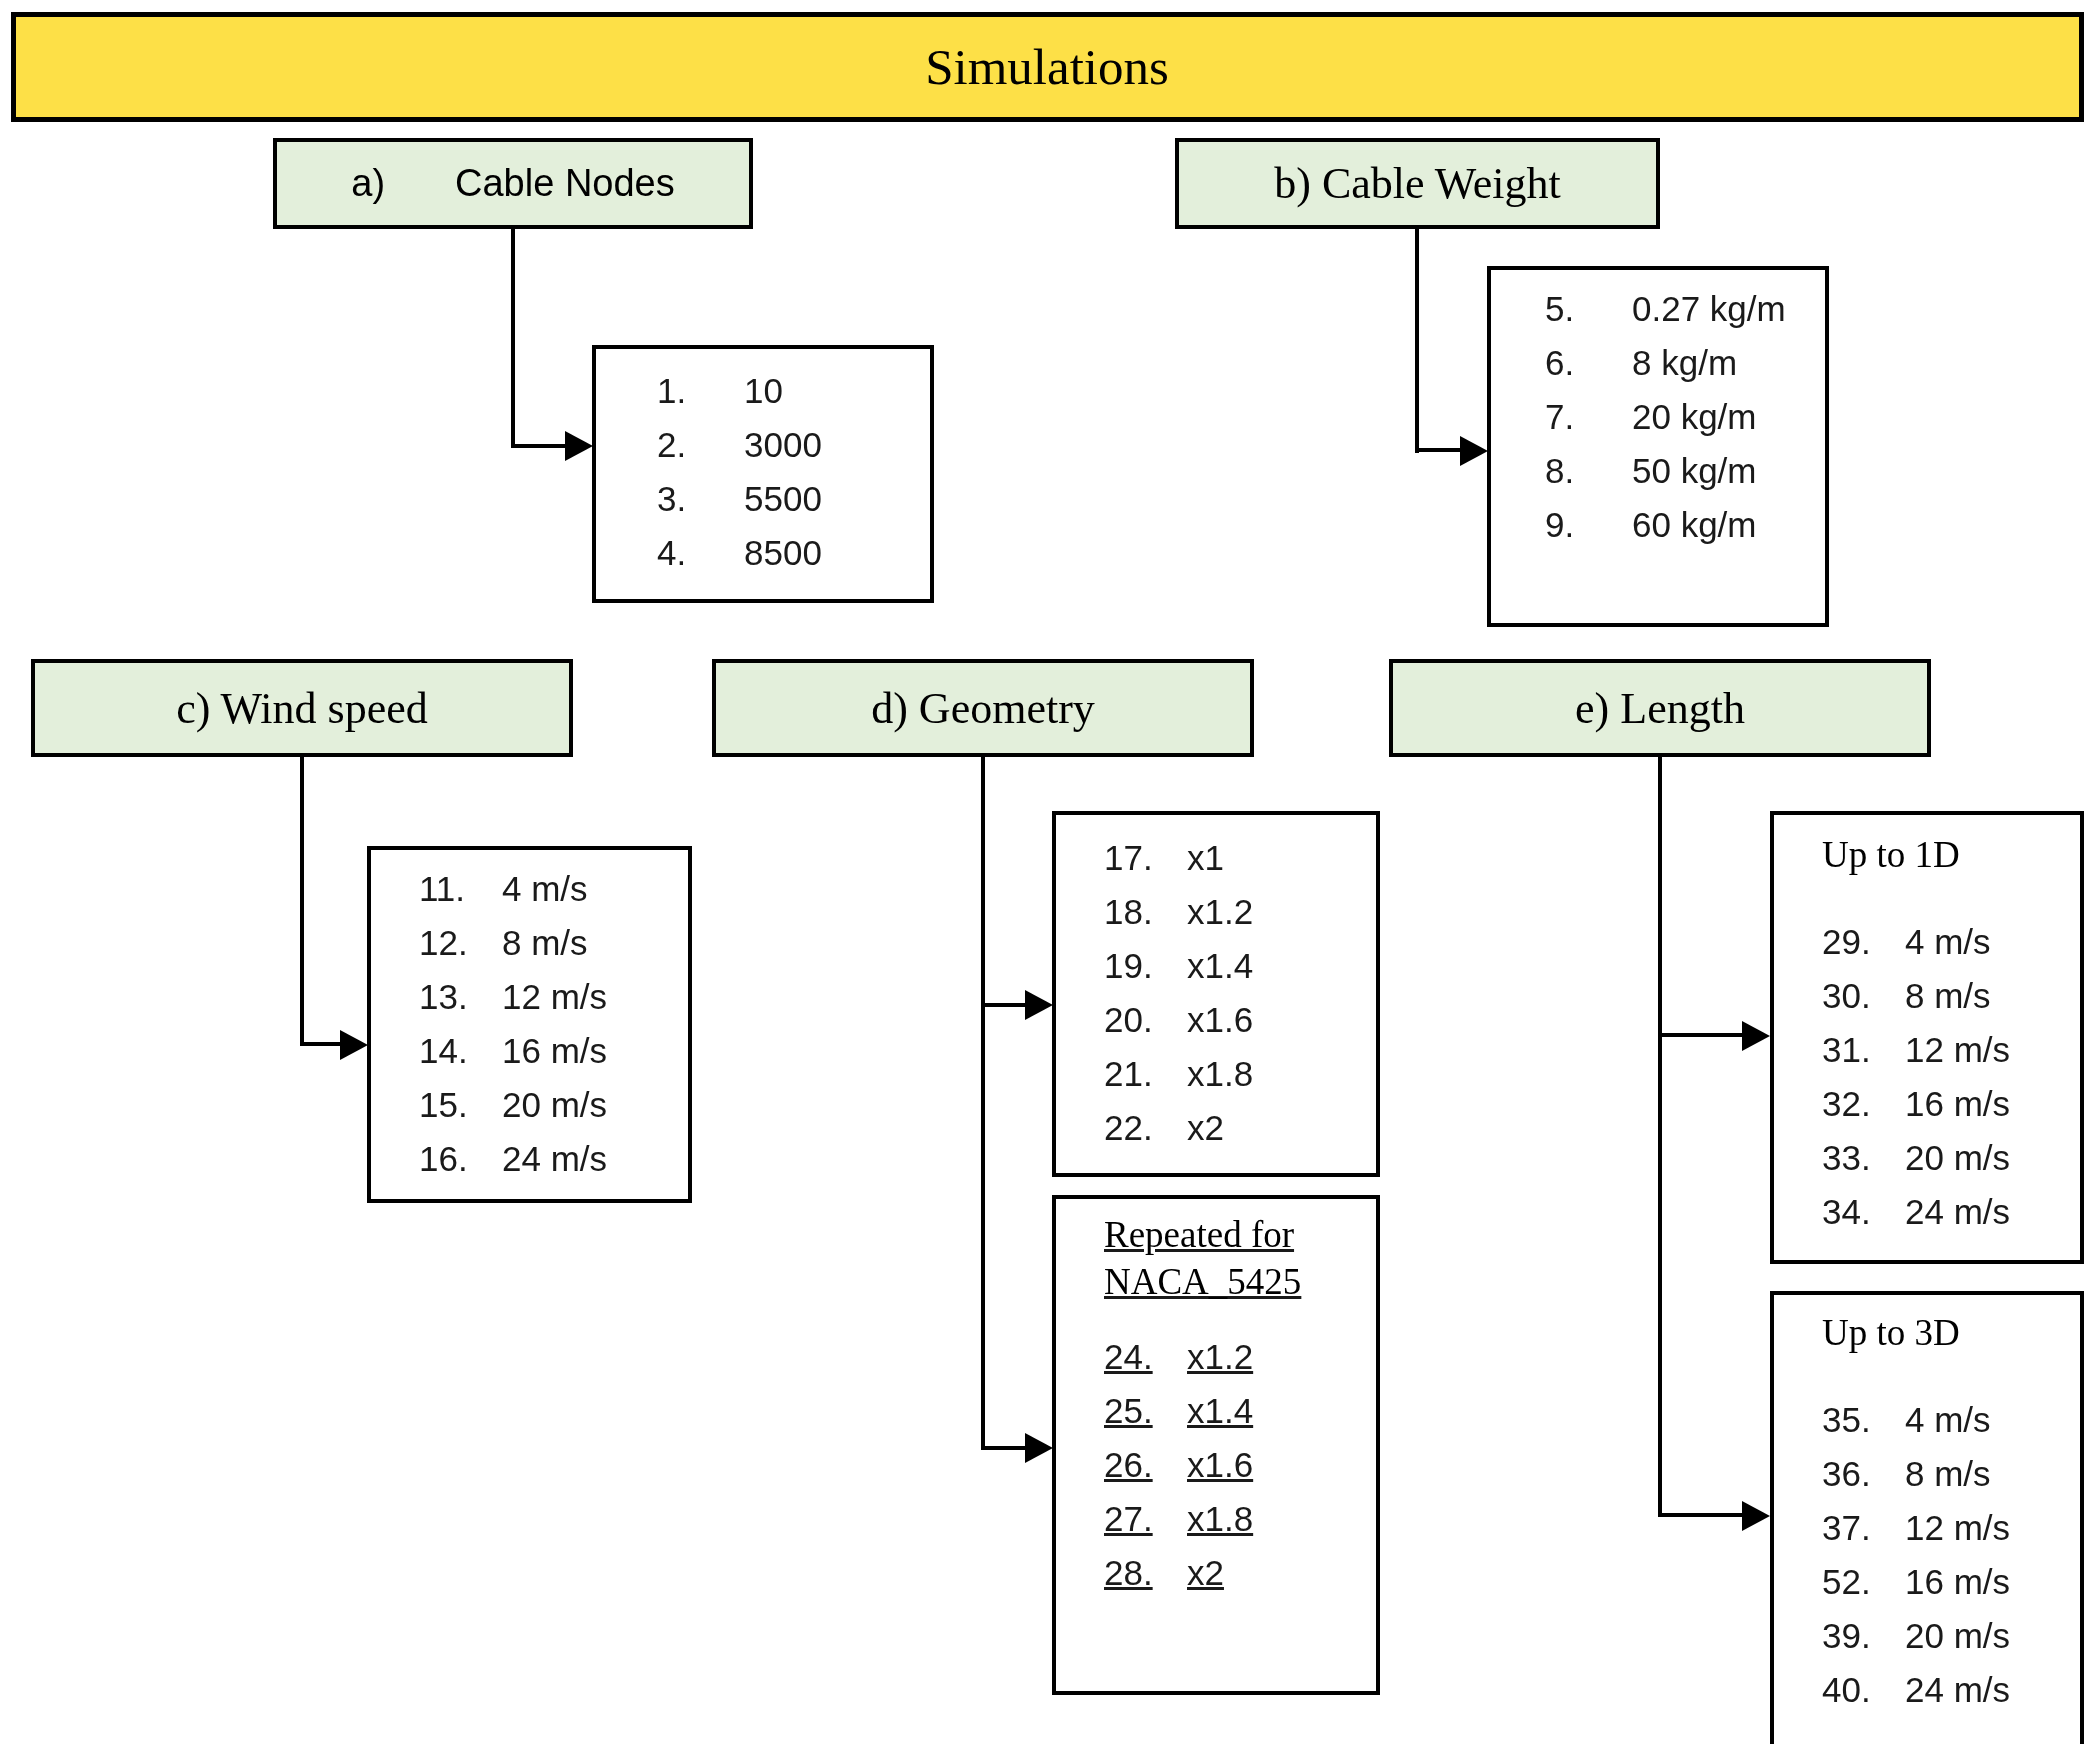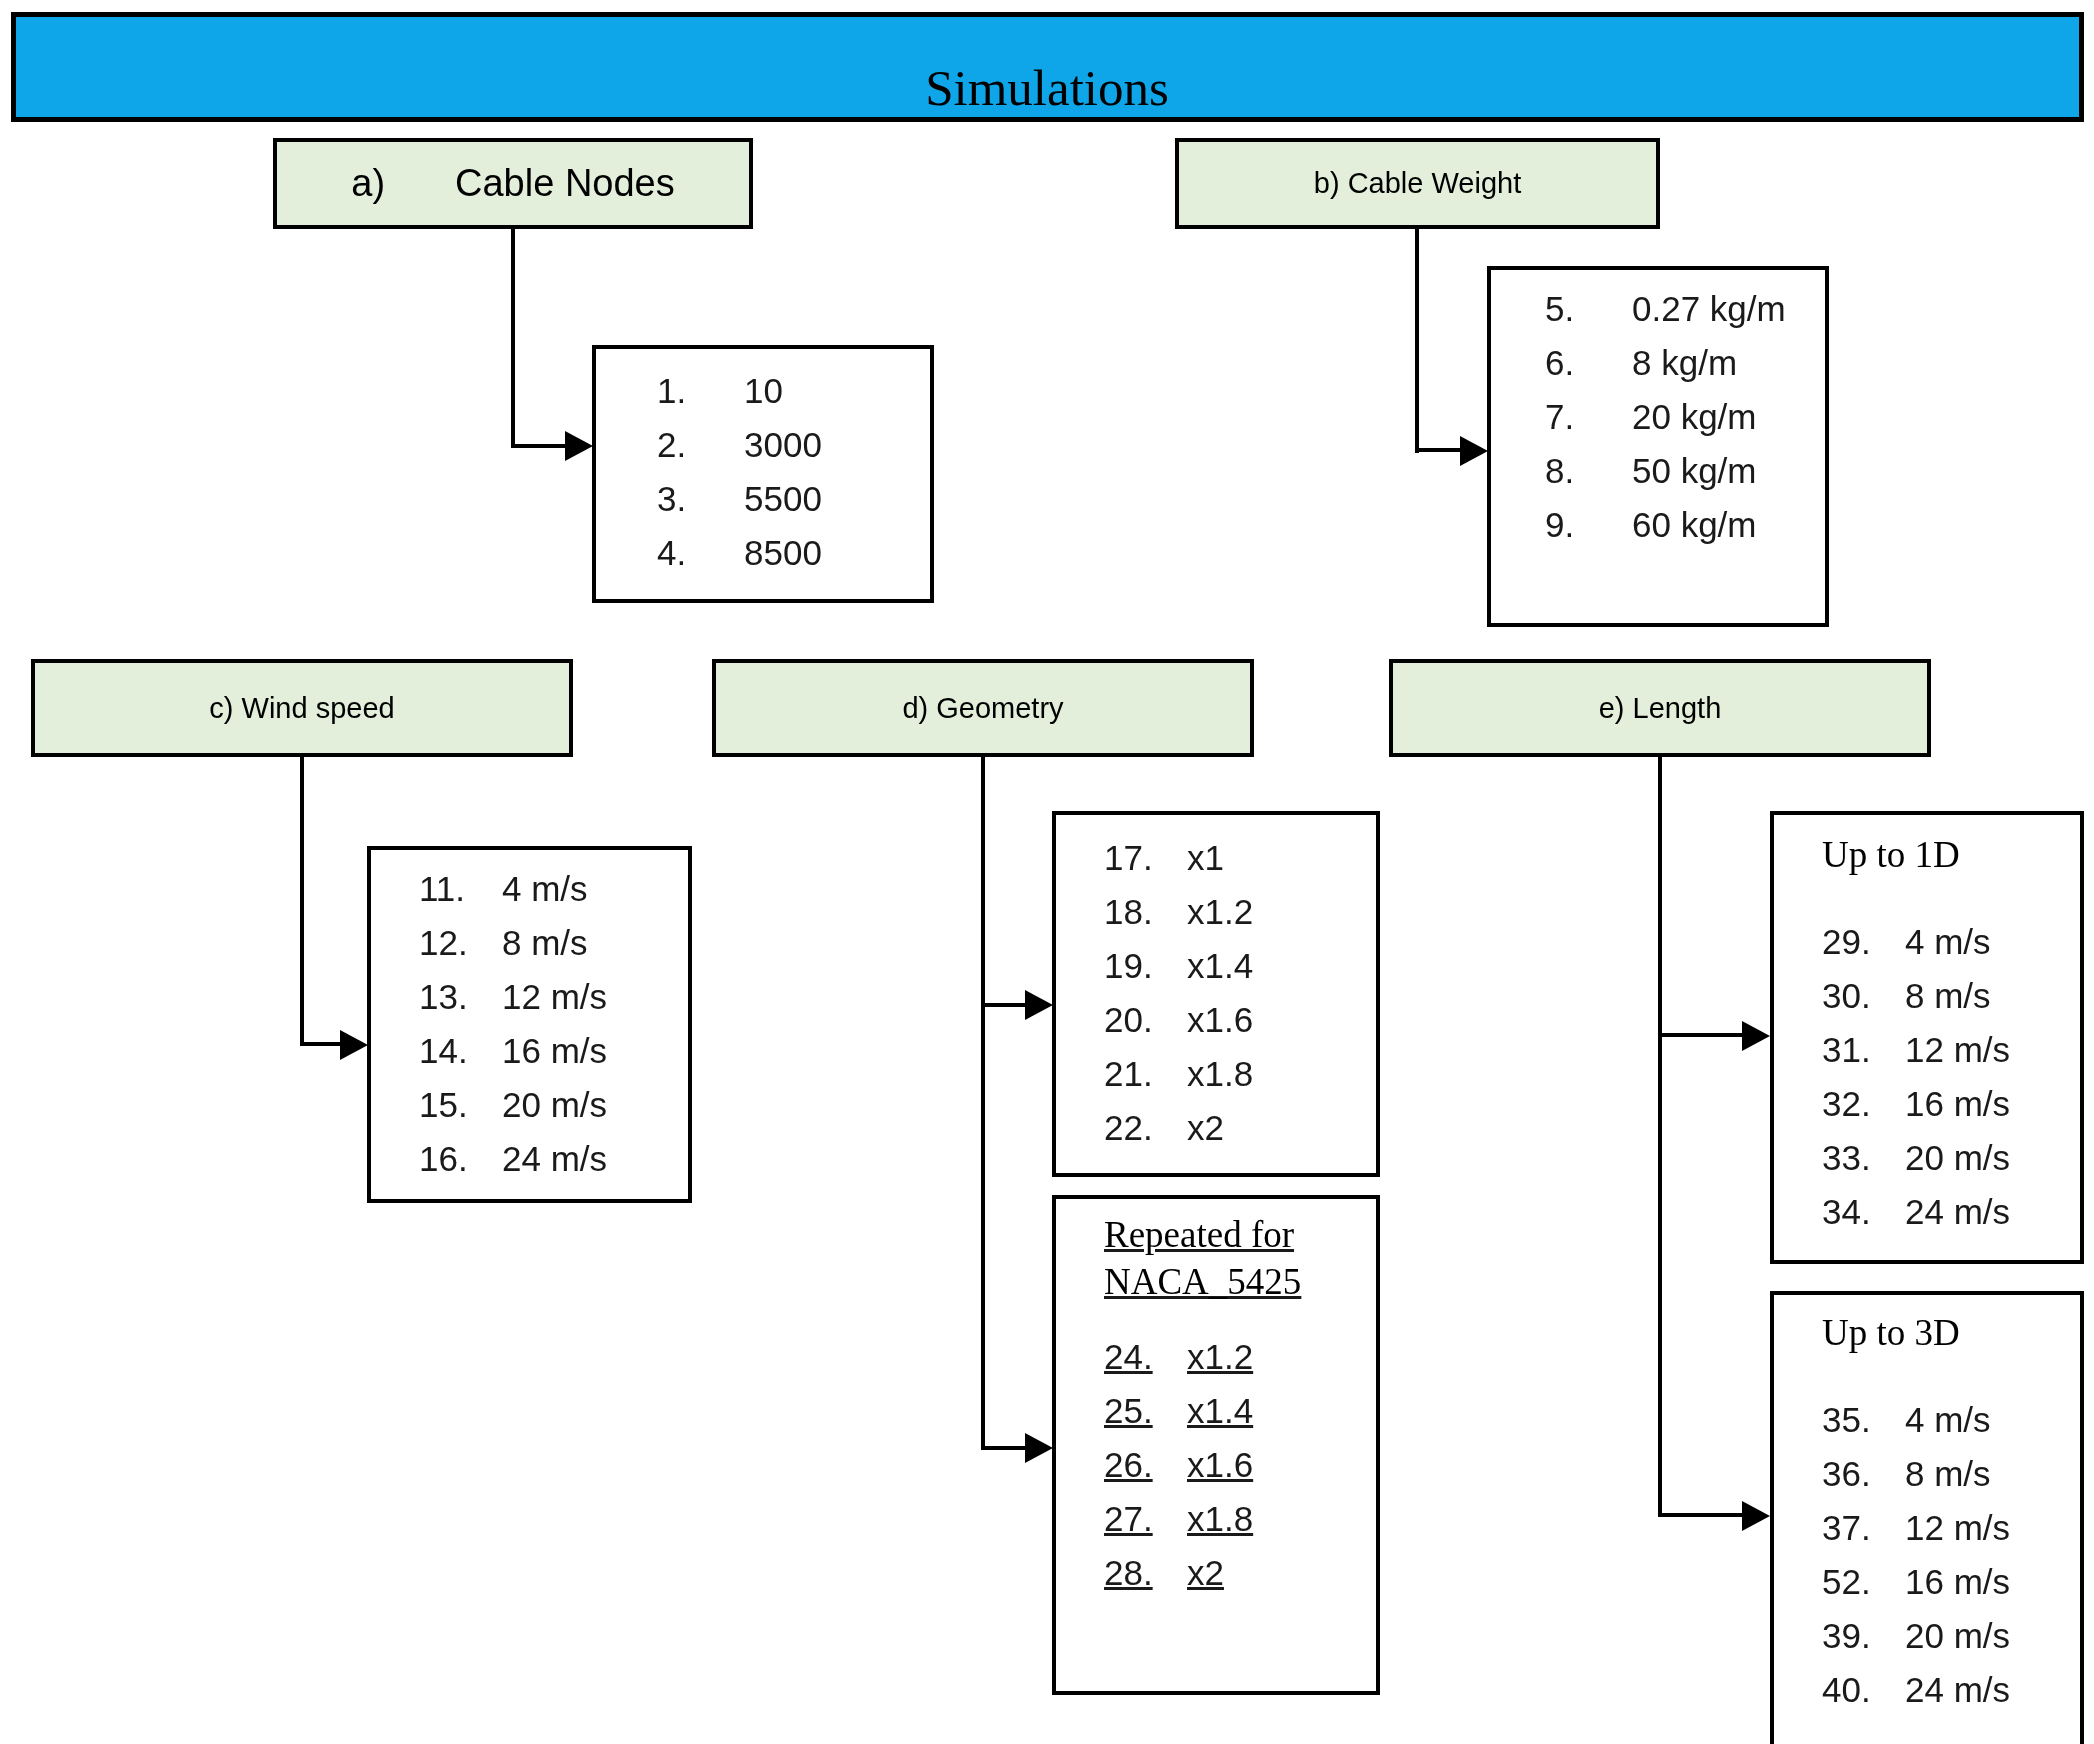--- a/index.html
+++ b/index.html
@@ -1,24 +1,24 @@
 <!DOCTYPE html>
 <html style="font-size:14px"><head>
 <meta charset="utf-8">
 <style>
   html,body{margin:0;padding:0;background:#ffffff;}
   #canvas{position:relative;width:2094px;height:1744px;background:#ffffff;overflow:hidden;
           font-family:"Liberation Sans",sans-serif;color:#111;}
   .abs{position:absolute;box-sizing:border-box;}
   
-  .header{background:#0ea5e9;border:5.2px solid #000;display:flex;align-items:flex-end;justify-content:center;
+  .header{background:#fde047;border:5.2px solid #000;display:flex;align-items:center;justify-content:center;
           font-family:"Liberation Serif",serif;font-size:51px;color:#000;}
   
   .greenbox{background:#e3efdb;border:4.4px solid #000;display:flex;align-items:center;justify-content:center;
-            font-family:Liberation Sans, sans-serif;font-size:29px;color:#000;}
+            font-family:Liberation Serif, serif;font-size:44px;color:#000;}
   .greenbox.sans{font-family:"Liberation Sans",sans-serif;font-size:38px;}
   .greenbox .prefix-gap{display:inline-block;width:70px;}
   
   .listbox{background:#ffffff;border:4.4px solid #000;font-size:35px;color:#1a1a1a;}
   .listbox .item{display:flex;align-items:center;height:54px;}
   .listbox .num{display:inline-block;width:83px;flex:0 0 auto;}
   .la .num{width:87px;} .lb .num{width:87px;}
   .listbox .val{white-space:nowrap;}
   .serif-title{font-family:"Liberation Serif",serif;font-size:37px;line-height:47px;color:#000;}
   

